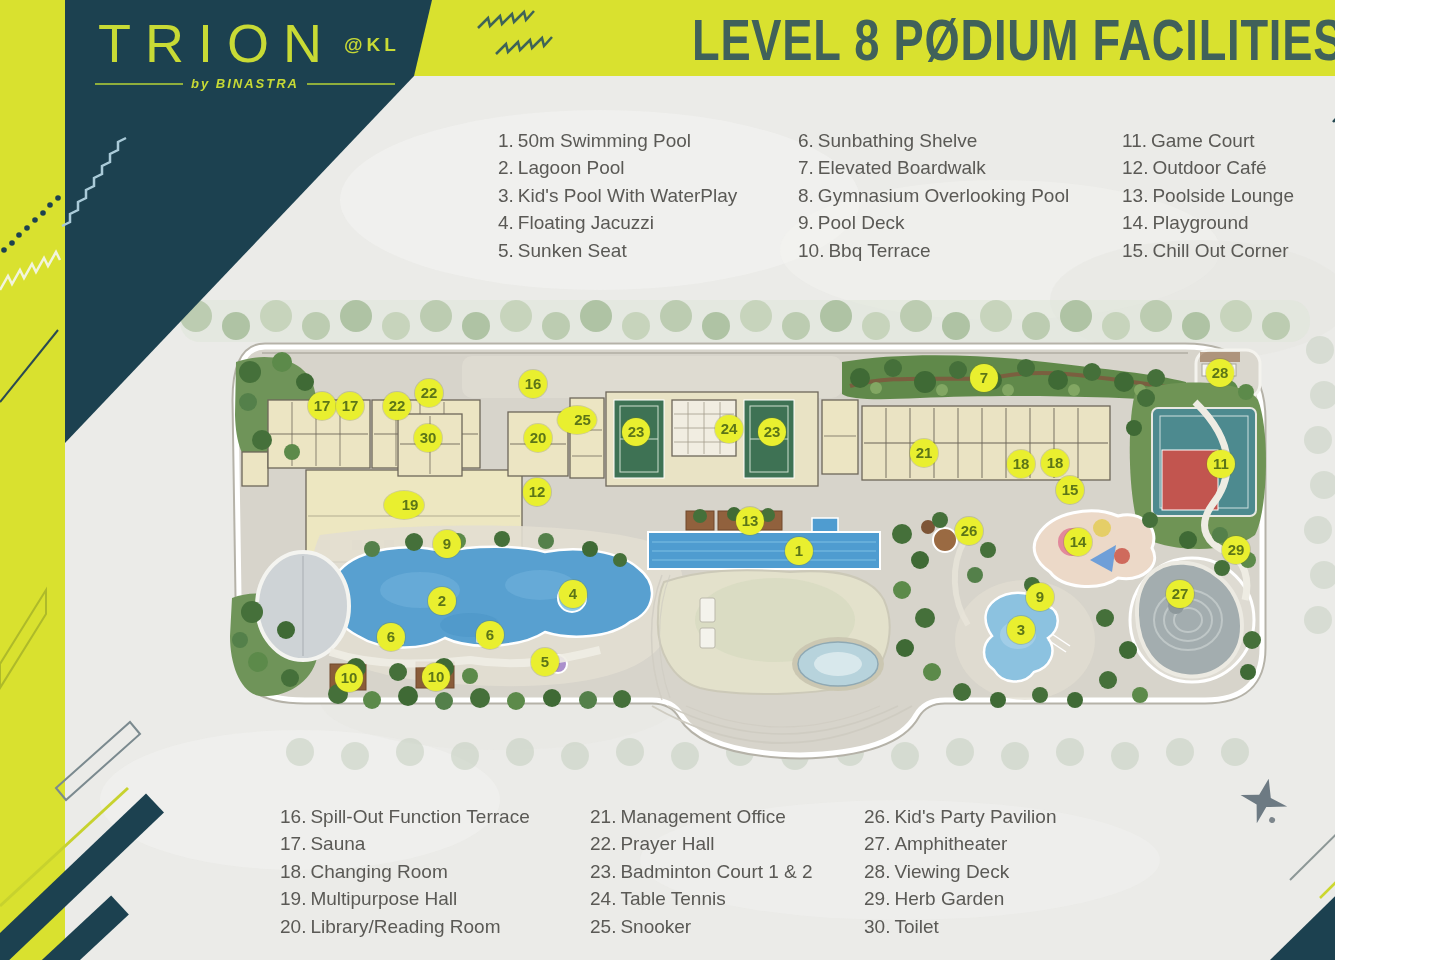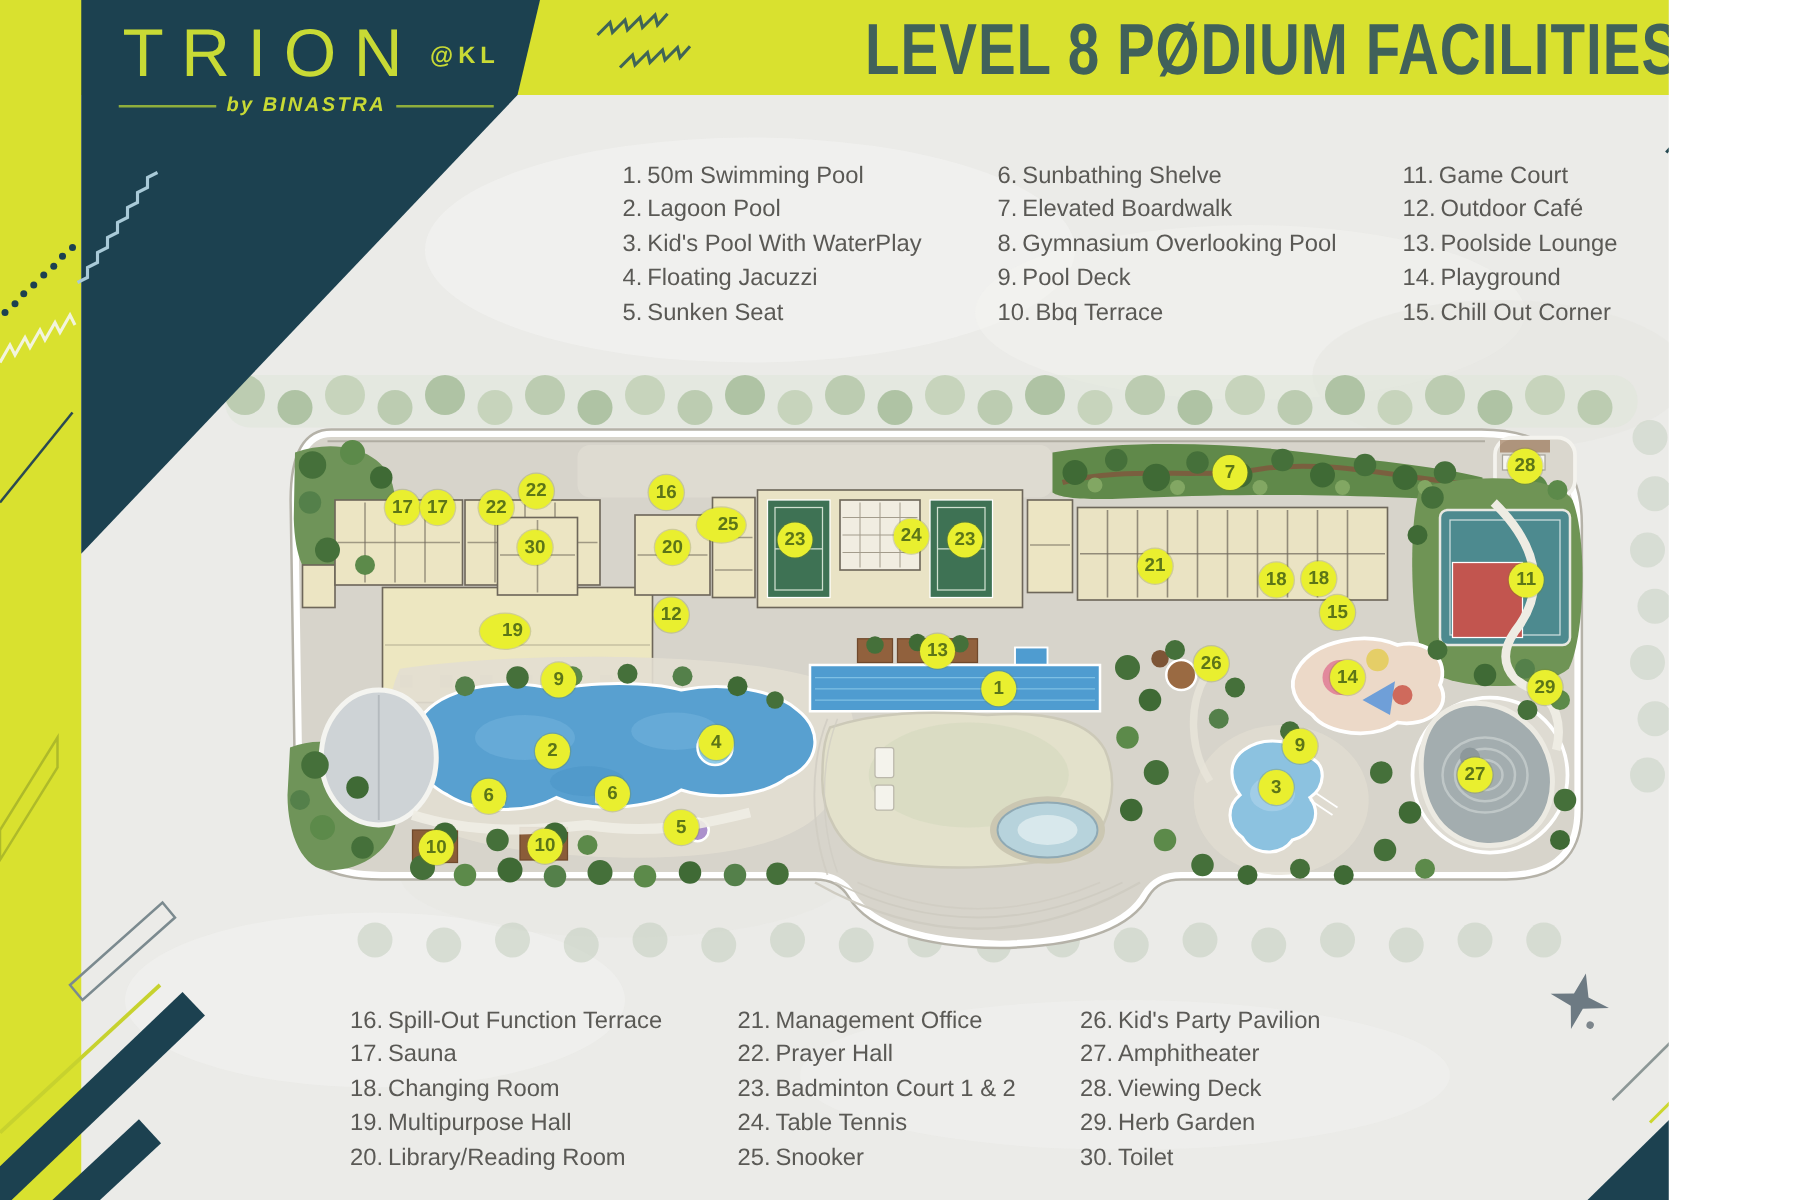--- a/index.html
+++ b/index.html
@@ -6,21 +6,21 @@
   .stage{position:relative;width:1335px;height:960px;overflow:hidden;
          background:#ebebe8;font-family:"Liberation Sans",sans-serif;}
   .stage svg{position:absolute;left:0;top:0;}
 
   
   .logo-name{position:absolute;left:98px;top:12px;font-size:54px;letter-spacing:14px;
              color:var(--logo-text);font-weight:400;white-space:nowrap;}
   .logo-suffix{position:absolute;left:344px;top:34px;font-size:19px;letter-spacing:4px;
                font-weight:700;color:var(--logo-text);}
   .logo-byline{position:absolute;left:95px;top:76px;width:300px;display:flex;align-items:center;gap:8px;
-               color:var(--logo-text);font-size:16px;font-style:italic;font-weight:700;letter-spacing:2px;}
+               color:var(--logo-text);font-size:13px;font-style:italic;font-weight:700;letter-spacing:2px;}
   .logo-byline .rule{flex:1;height:2px;background:#8fae3c;}
 
   
   .page-title{position:absolute;left:692px;top:6px;font-size:58px;font-weight:700;
               color:var(--title-text);letter-spacing:1px;white-space:nowrap;
               transform:scaleX(.78);transform-origin:left top;}
 
   
   .legend-col{position:absolute;list-style:none;margin:0;padding:0;font-size:19px;
               line-height:27.4px;color:var(--legend-text);font-weight:400;white-space:nowrap;}
@@ -481,21 +481,21 @@
       <li><span class="num">30.</span><span>Toilet</span></li>
     </ul>
 
 <div class="marker-layer">
       <div class="marker" style="left: 322px; top: 406px;">17</div>
       <div class="marker" style="left: 350px; top: 406px;">17</div>
       <div class="marker" style="left: 397px; top: 406px;">22</div>
       <div class="marker" style="left: 429px; top: 393px;">22</div>
       <div class="marker" style="left: 428px; top: 438px;">30</div>
       <div class="marker" style="left: 404px; top: 505px; padding-left: 12px;">19</div>
-      <div class="marker" style="left: 533px; top: 394px;">16</div>
+      <div class="marker" style="left: 533px; top: 384px;">16</div>
       <div class="marker" style="left: 577px; top: 420px; padding-left: 11px;">25</div>
       <div class="marker" style="left: 538px; top: 438px;">20</div>
       <div class="marker" style="left: 537px; top: 492px;">12</div>
       <div class="marker" style="left: 636px; top: 432px;">23</div>
       <div class="marker" style="left: 729px; top: 429px; text-align: center;">24</div>
       <div class="marker" style="left: 772px; top: 432px;">23</div>
       <div class="marker" style="left: 984px; top: 378px;">7</div>
       <div class="marker" style="left: 1220px; top: 373px;">28</div>
       <div class="marker" style="left: 924px; top: 453px;">21</div>
       <div class="marker" style="left: 1021px; top: 464px;">18</div>
@@ -510,16 +510,16 @@
       <div class="marker" style="left: 447px; top: 544px;">9</div>
       <div class="marker" style="left: 442px; top: 601px;">2</div>
       <div class="marker" style="left: 573px; top: 594px;">4</div>
       <div class="marker" style="left: 391px; top: 637px;">6</div>
       <div class="marker" style="left: 490px; top: 635px;">6</div>
       <div class="marker" style="left: 545px; top: 662px;">5</div>
       <div class="marker" style="left: 349px; top: 678px;">10</div>
       <div class="marker" style="left: 436px; top: 677px;">10</div>
       <div class="marker" style="left: 1040px; top: 597px;">9</div>
       <div class="marker" style="left: 1021px; top: 630px;">3</div>
-      <div class="marker" style="left: 1180px; top: 620px; text-align: center;">27</div>
+      <div class="marker" style="left: 1180px; top: 594px; text-align: center;">27</div>
     </div>
 
 </div>
 
 </body></html>

